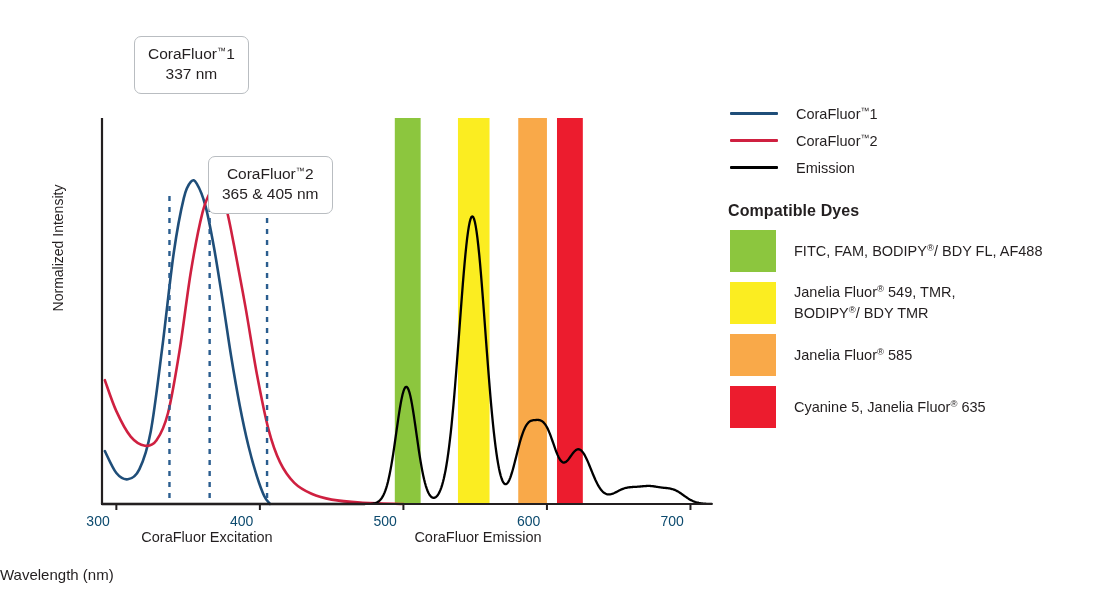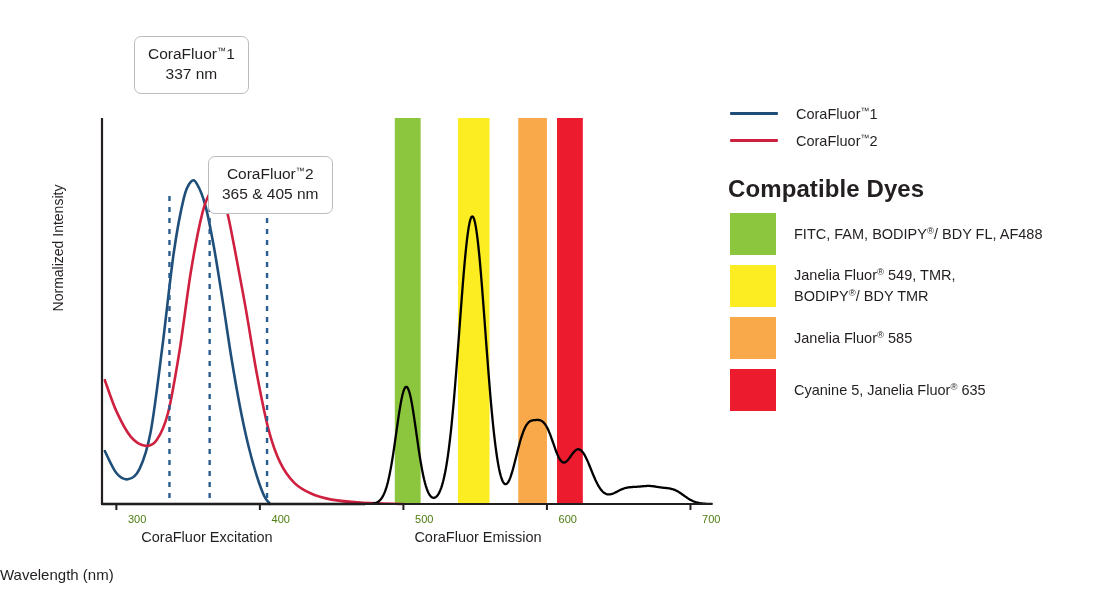--- a/index.html
+++ b/index.html
@@ -72,23 +72,23 @@
   }
   #xlabel {
     left: 0;
     top: 566px;
     width: 730px;
     text-align: left;
     font-size: 15px;
   }
   .tick-label {
     position: absolute;
-    font-size: 11px;
-    color: #4d7c0f;
-    text-align: right;
+    font-size: 14px;
+    color: #0c4a6e;
+    text-align: left;
     width: 60px;
   }
   .range-label {
     position: absolute;
     font-size: 14.5px;
     color: #231f20;
     text-align: center;
     width: 260px;
     white-space: nowrap;
   }
@@ -111,21 +111,21 @@
   .legend-text {
     font-size: 14.5px;
     color: #231f20;
     white-space: nowrap;
   }
   .legend-text sup {
     font-size: 9px;
     vertical-align: 0.55em;
   }
   .dyes-title {
-    font-size: 24px;
+    font-size: 16px;
     color: #231f20;
     margin: 21px 0 8px 2px;
     font-weight: 600;
     letter-spacing: 0.1px;
   }
   .dye-row {
     display: flex;
     align-items: center;
     min-height: 46px;
     margin-bottom: 6px;
@@ -202,20 +202,24 @@
   <div class="legend-area">
     <div class="legend-lines" id="legend-lines">
         <div class="legend-row">
           <div class="legend-swatch-line" style="background: rgb(31, 78, 121);"></div>
           <div class="legend-text"><span>CoraFluor</span><sup>™</sup><span>1</span></div>
         </div>
         <div class="legend-row">
           <div class="legend-swatch-line" style="background: rgb(207, 32, 64);"></div>
           <div class="legend-text"><span>CoraFluor</span><sup>™</sup><span>2</span></div>
         </div>
+        <div class="legend-row">
+          <div class="legend-swatch-line" style="background: rgb(0, 0, 0);"></div>
+          <div class="legend-text"><span>Emission</span></div>
+        </div>
       </div>
     <div class="dyes-title">Compatible Dyes</div>
     <div id="dye-list">
         <div class="dye-row">
           <div class="dye-swatch" style="background: rgb(140, 198, 62);"></div>
           <div class="dye-text">
             <div><span>FITC, FAM, BODIPY</span><sup>®</sup><span>/ BDY FL, AF488</span></div>
           </div>
         </div>
         <div class="dye-row">

